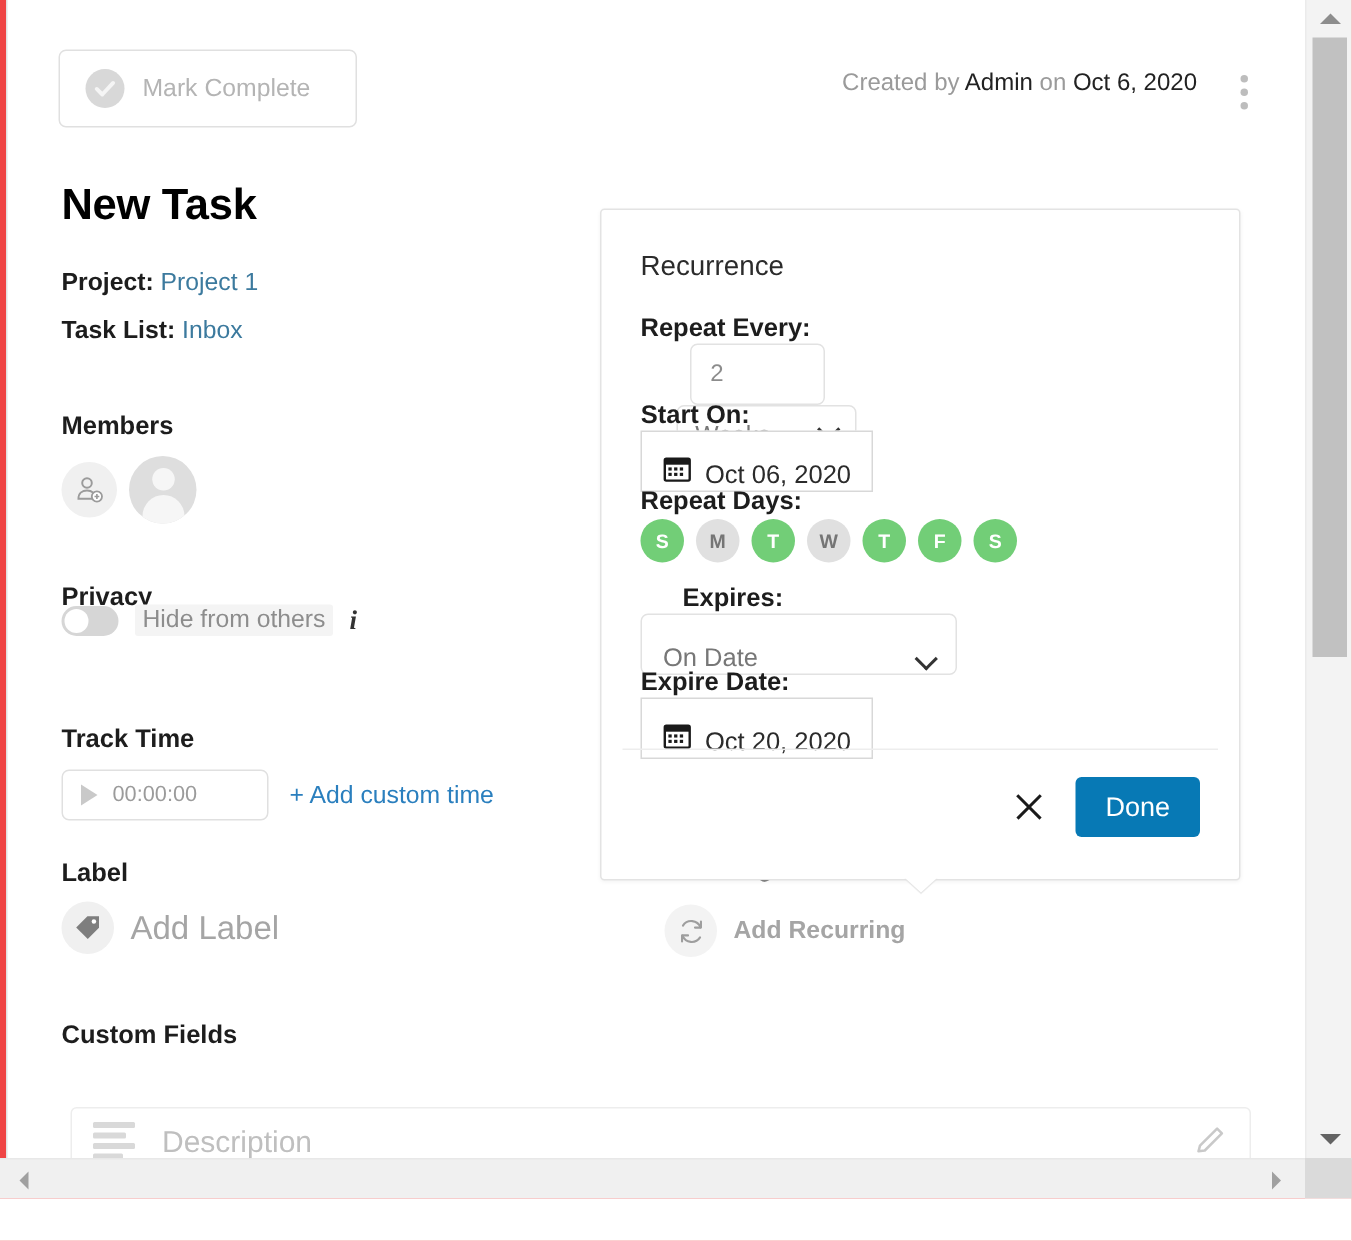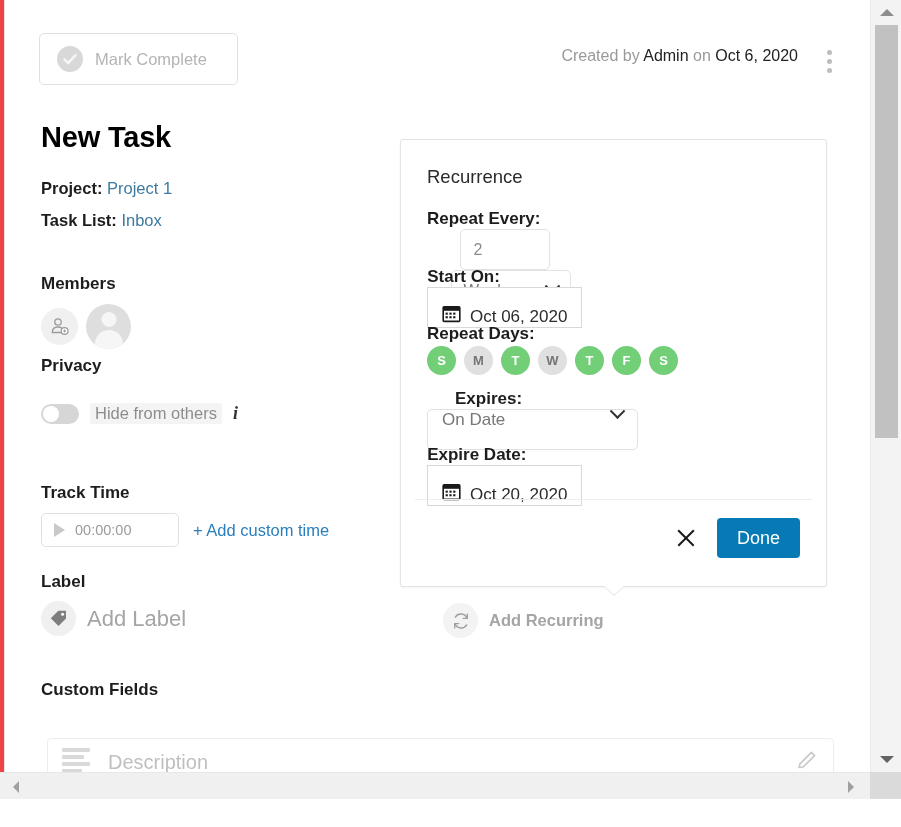--- a/index.html
+++ b/index.html
@@ -109,21 +109,21 @@
   }
 
   .sec-head {
     position: absolute;
     left: 36px;
     font-size: 17px;
     font-weight: bold;
     color: #1d1d1d;
   }
   .sec-members  { top: 274px; }
-  .sec-privacy  { top: 356px; }
+  .sec-privacy  { top: 388px; }
   .sec-track    { top: 483px; }
   .sec-label    { top: 572px; }
   .sec-custom   { top: 680px; }
 
   
   .members-row {
     position: absolute;
     left: 36px; top: 304px;
     display: flex; align-items: center; gap: 8px;
   }
@@ -369,21 +369,21 @@
   .day.on  { background: #72ce77; color: #fff; }
   .day.off { background: #e0e0e0; color: #757575; }
 
   .r-expires { left: 26px; top: 249px; }
   .r-expires .row-label { width: 155px; }
   .expires-select {
     width: 211px; height: 41px;
     border: 1px solid #e2e2e2;
     border-radius: 5px;
     background: #fff;
-    display:flex; align-items:flex-start;
+    display:flex; align-items:flex-end;
     padding: 0 14px;
     cursor: pointer;
   }
   .expires-select .txt { font-size: 17px; color: #777; }
 
   .r-expdate { left: 26px; top: 305px; }
   .r-expdate .row-label { width: 155px; }
 
   .popup-divider {
     position: absolute;

